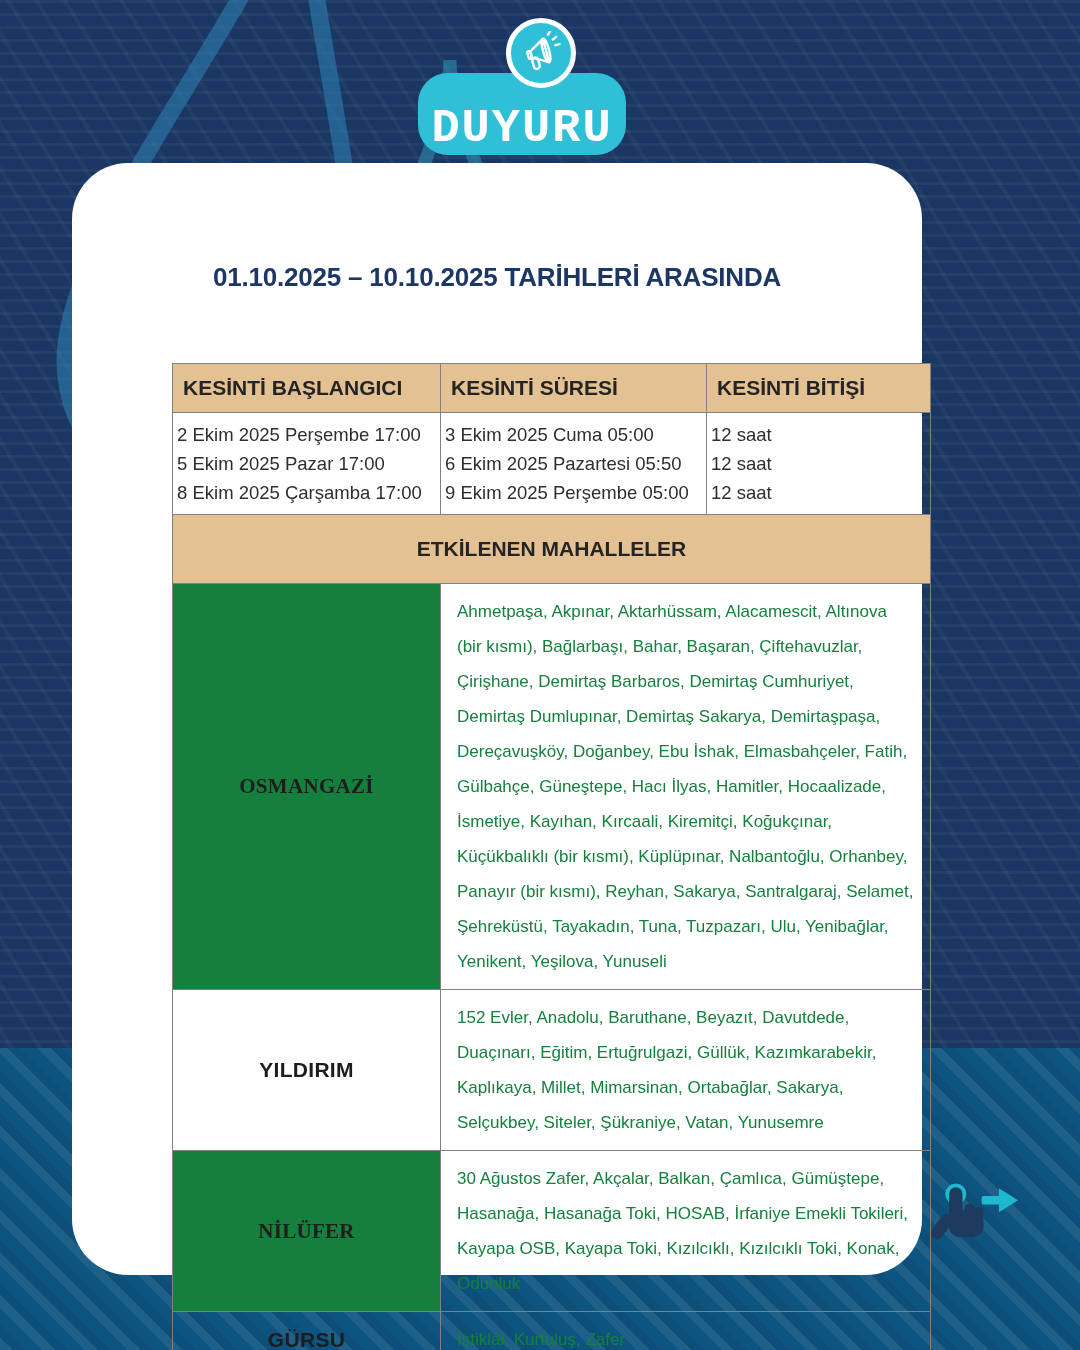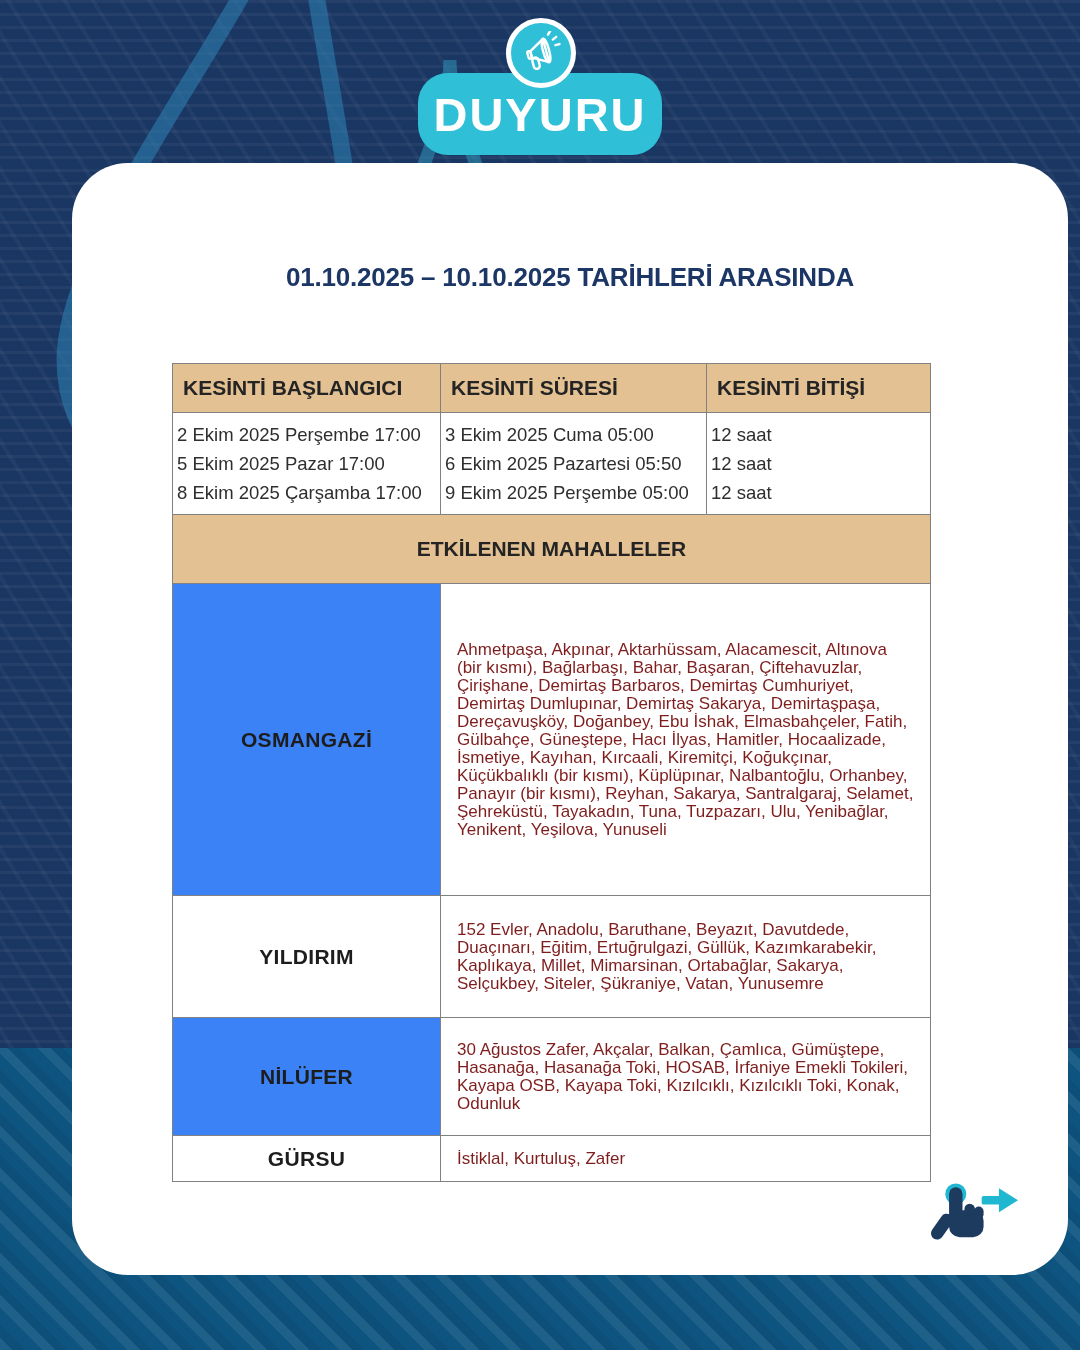--- a/index.html
+++ b/index.html
@@ -14,43 +14,43 @@
   .bg-dstripes{position:absolute;inset:0;
     background:repeating-linear-gradient(58deg, rgba(255,255,255,0.035) 0 4px, rgba(0,0,0,0.0) 4px 24px);}
   .bg-drops{position:absolute;left:-30px;top:0;}
   .bg-band{position:absolute;left:0;top:1048px;width:1080px;height:302px;
     background:
       repeating-linear-gradient(45deg, rgba(255,255,255,0.07) 0 9px, rgba(0,0,0,0.06) 9px 18px, rgba(255,255,255,0.0) 18px 30px),
       #0e5480;}
   
   .mega-circle{position:absolute;left:506px;top:18px;width:60px;height:60px;border-radius:50%;
     background:#2fc0d8;border:5px solid #ffffff;z-index:6;display:flex;align-items:center;justify-content:center;}
-  .badge{position:absolute;left:418px;top:73px;width:244px;height:82px;border-radius:30px;
-    background:#2fc0d8;z-index:5;display:flex;align-items:center;justify-content:center;}
+  .badge{position:absolute;left:418px;top:73px;width:208px;height:82px;border-radius:30px;
+    background:#2fc0d8;z-index:5;display:flex;align-items:flex-end;justify-content:center;font-family:Liberation Mono, monospace;}
   .badge-label{color:#ffffff;font-size:47px;font-weight:bold;letter-spacing:2px;}
   
-  .card{position:absolute;left:72px;top:163px;width:996px;height:1112px;background:#ffffff;
+  .card{position:absolute;left:72px;top:163px;width:850px;height:1112px;background:#ffffff;
     border-radius:56px;z-index:2;}
   .title{margin-top:96px;text-align:center;color:#1c3766;font-weight:bold;
     font-size:26px;line-height:36px;letter-spacing:-0.2px;}
   
   .tbl-wrap{position:absolute;left:100px;top:200px;}
   table{border-collapse:collapse;table-layout:fixed;width:758px;}
   td,th{border:1px solid #818181;box-sizing:border-box;}
   th.colhdr{background:#e3c192;color:#242424;font-size:21px;font-weight:bold;
     text-align:left;padding:12px 10px;height:42px;}
   tr.dates{height:100px;}
   tr.dates td{vertical-align:top;padding:7px 4px;font-size:18.5px;color:#2e2e2e;}
   tr.dates span{display:block;line-height:29px;}
   td.affhdr{background:#e3c192;color:#242424;font-size:21px;font-weight:bold;
     text-align:center;padding:22px;height:36px;}
   td.dlabel{text-align:center;vertical-align:middle;font-weight:bold;font-size:21px;
     color:#1d1d1d;letter-spacing:0.3px;}
-  td.dcontent{padding:10px 16px;font-size:17px;line-height:18px;color:#7f1d1d;vertical-align:middle;}
-  .cream{background:#3b82f6;}
+  td.dcontent{padding:10px 16px;font-size:17px;line-height:35px;color:#15803d;vertical-align:middle;}
+  .cream{background:#15803d;font-family:Liberation Serif, serif;}
   tr.r-osmangazi{height:312px;}
   tr.r-yildirim{height:122px;}
   tr.r-nilufer{height:118px;}
   tr.r-gursu{height:46px;}
   
   .swipe{position:absolute;left:928px;top:1180px;z-index:7;cursor:pointer;}
 </style>
 </head>
 <body>
 

